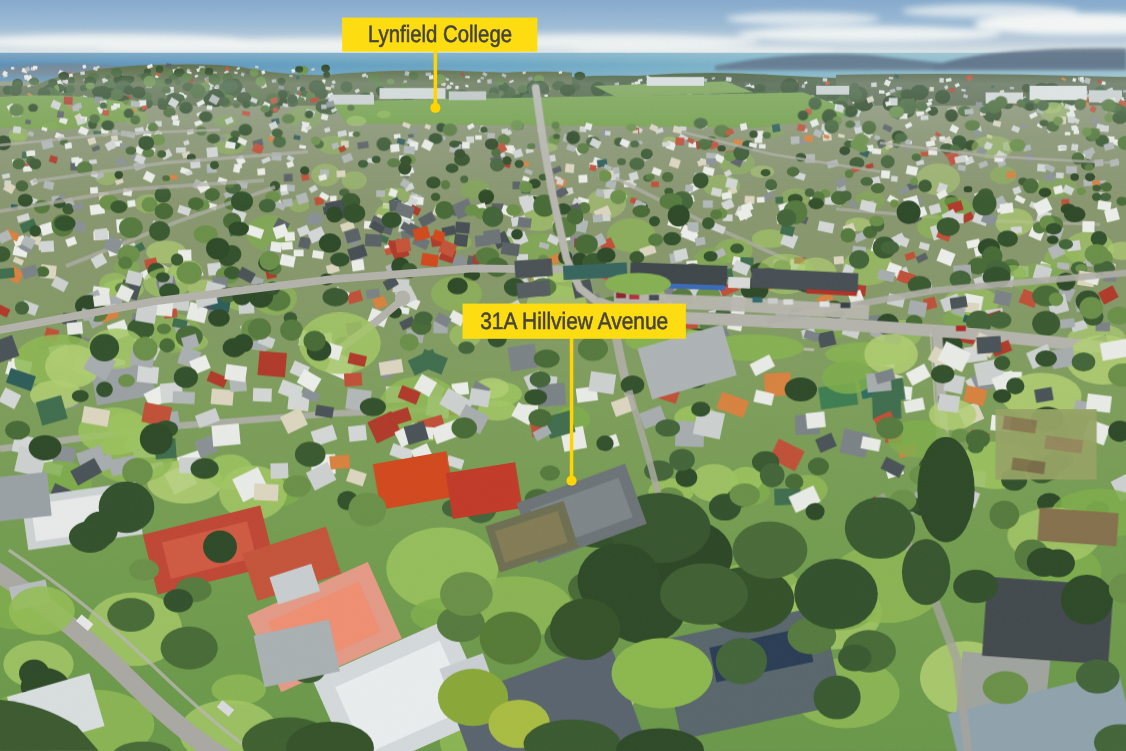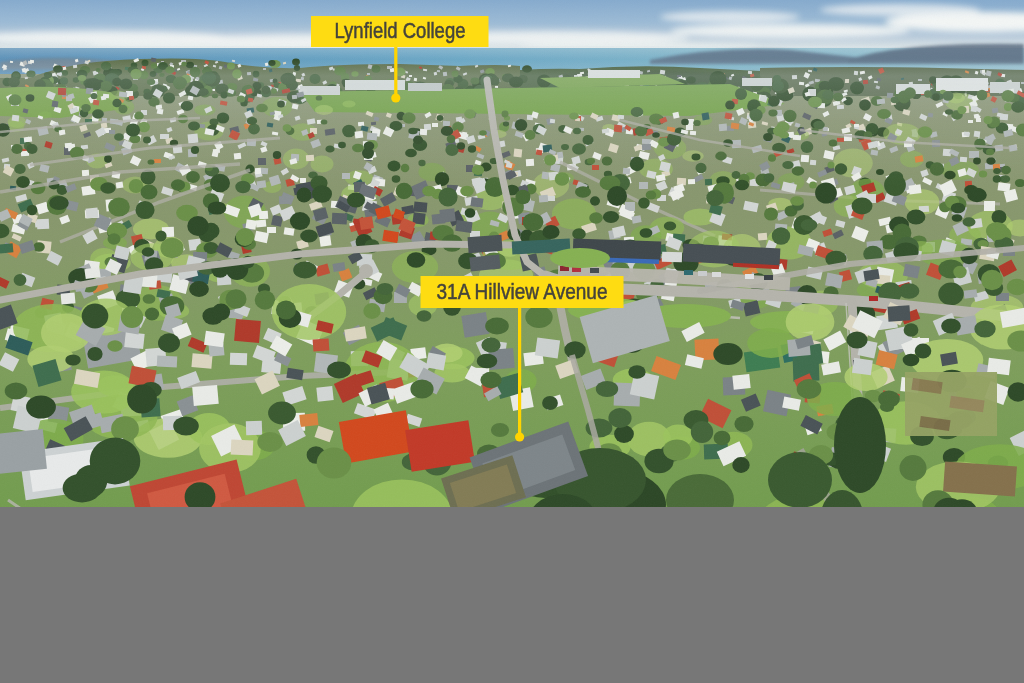--- a/index.html
+++ b/index.html
@@ -1,16 +1,16 @@
 <!DOCTYPE html>
 <html><head>
 <meta charset="utf-8">
 <style>
   html,body { margin:0; padding:0; background:#777; }
-  #scene { width:1024px; height:507px; overflow:hidden; position:relative; font-family:"Liberation Sans",sans-serif; }
+  #scene { width:1024px; height:683px; overflow:hidden; position:relative; font-family:"Liberation Sans",sans-serif; }
 </style>
 </head>
 <body>
 <div id="scene">
 <svg width="1024" height="683" viewBox="0 0 1024 683">
 <defs>
 <linearGradient id="sky" x1="0" y1="0" x2="0" y2="1">
   <stop offset="0" stop-color="#86abce"></stop>
   <stop offset="0.28" stop-color="#9cbbd6"></stop>
   <stop offset="0.45" stop-color="#b8cbdc"></stop>

